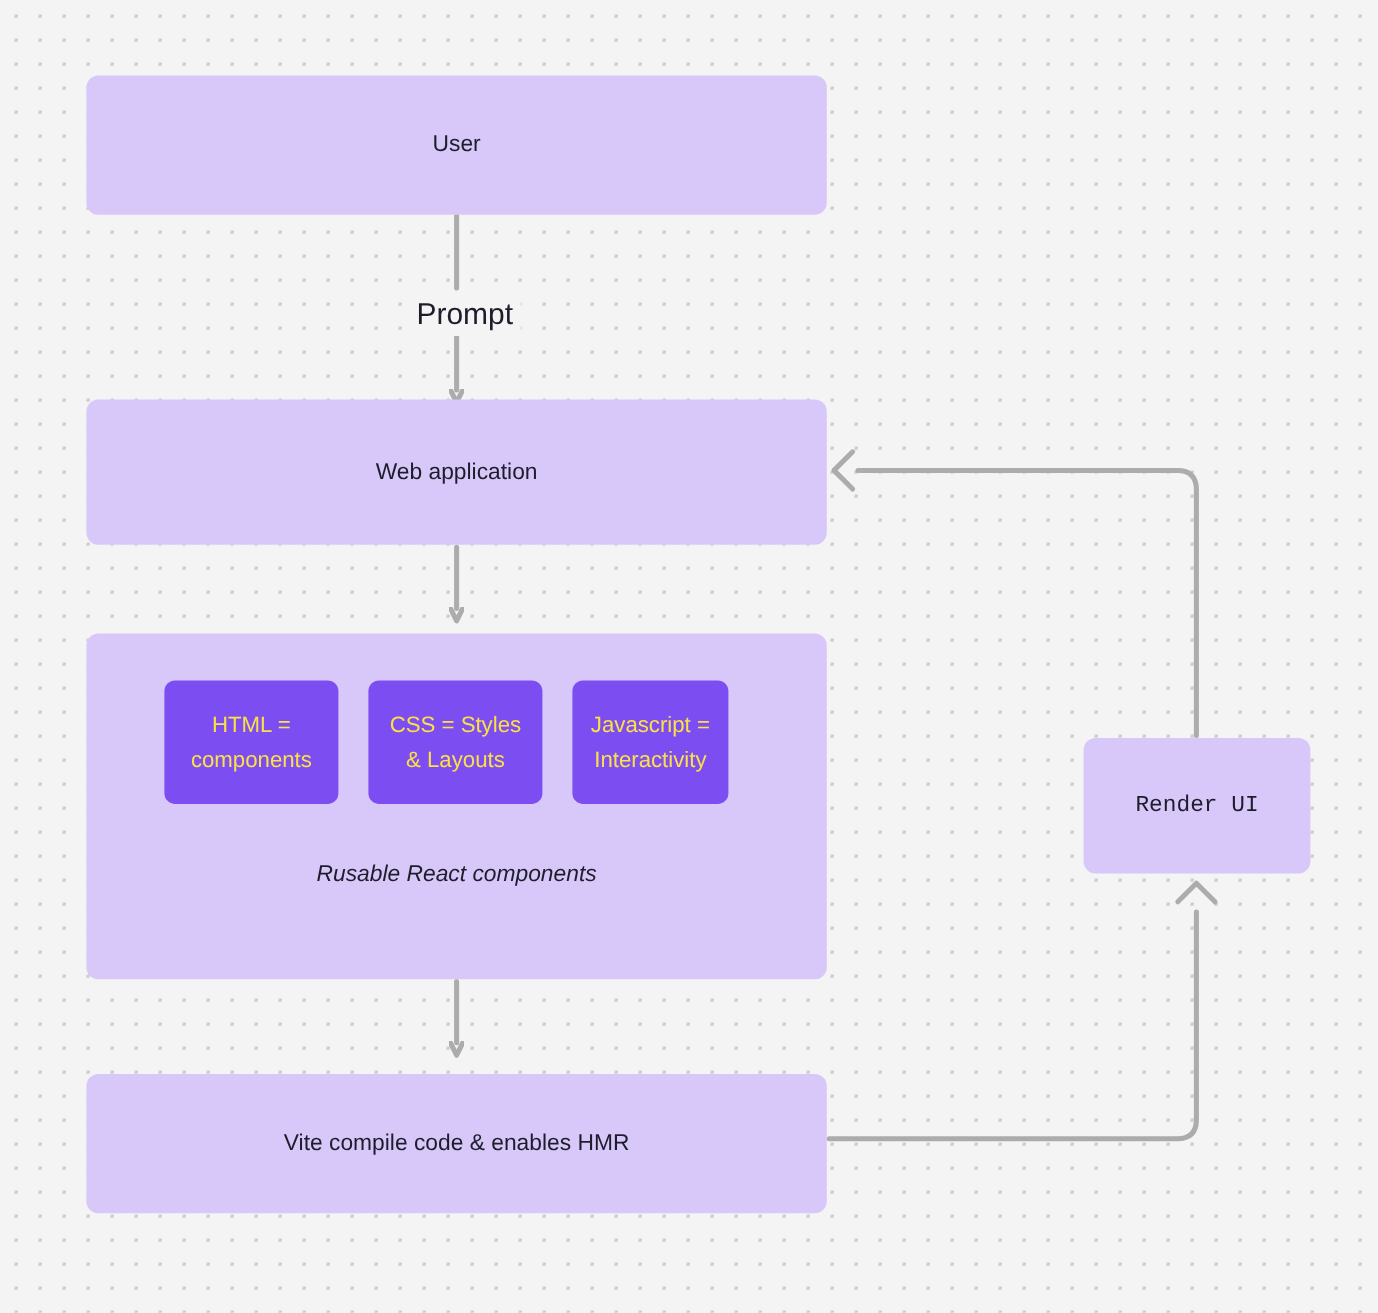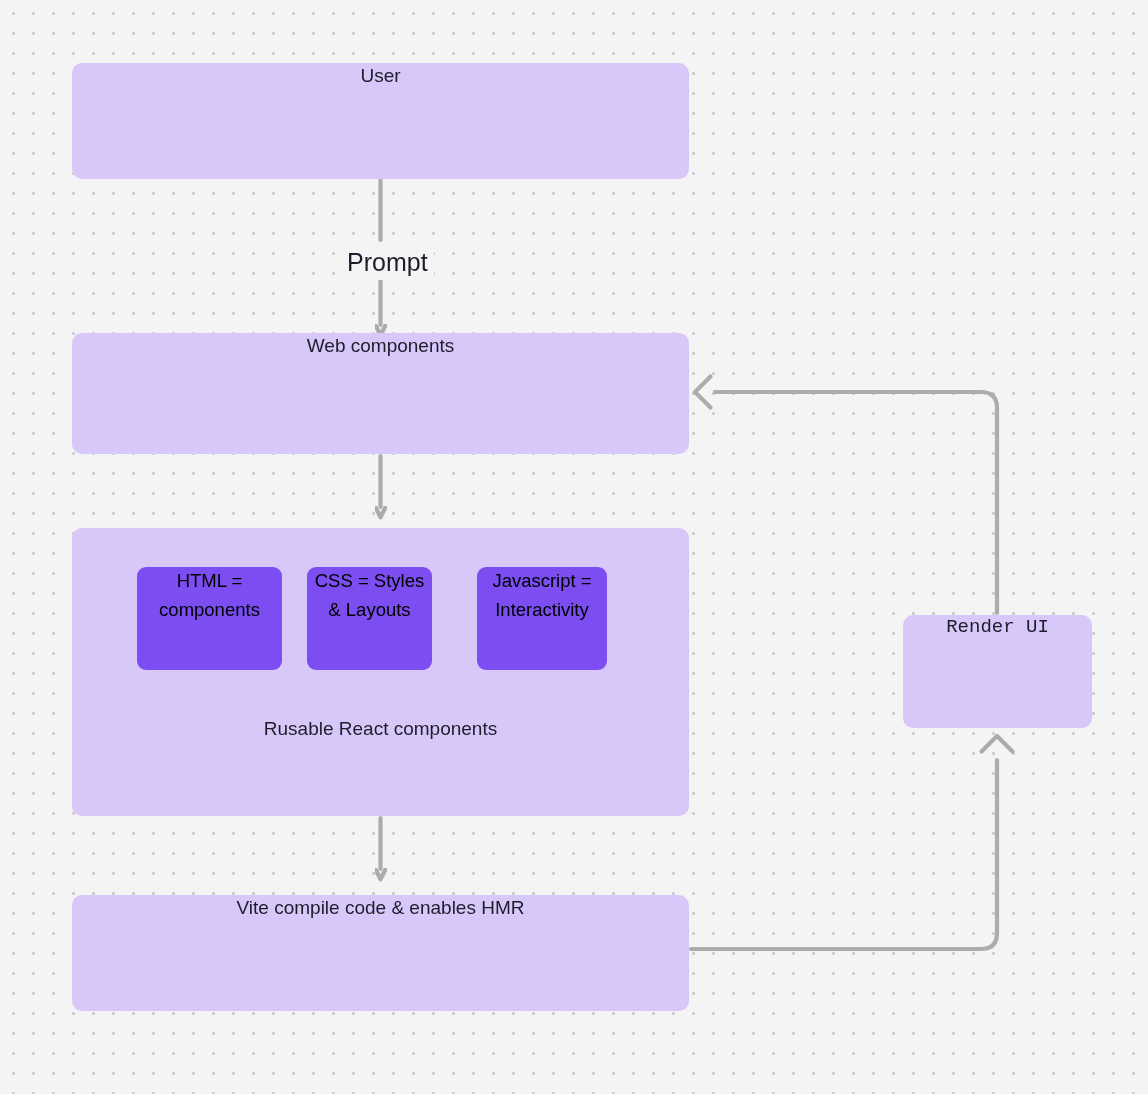--- a/index.html
+++ b/index.html
@@ -34,62 +34,63 @@
     width: 1148px;
     height: 1094px;
     pointer-events: none;
   }
 
   .node {
     position: absolute;
     box-sizing: border-box;
     border-radius: 10px;
     display: flex;
-    align-items: flex-start;
+    align-items: center;
     justify-content: center;
     text-align: center;
   }
 
   .node-light {
     background-color: #d8c8fa;
     color: #1d1d2b;
     font-size: 19px;
     line-height: 1.35;
   }
 
   .node-dark {
     background-color: #7c4df0;
-    color: #000000;
+    color: #fde047;
     font-size: 18.5px;
     line-height: 1.55;
     border-radius: 9px;
   }
 
   
   #node-user         { left: 72px;  top: 63px;  width: 617px; height: 116px; }
   #node-webapp       { left: 72px;  top: 333px; width: 617px; height: 121px; }
   #node-components   { left: 72px;  top: 528px; width: 617px; height: 288px;
                        display: block; }
   #node-vite         { left: 72px;  top: 895px; width: 617px; height: 116px; }
   #node-render       { left: 903px; top: 615px; width: 189px; height: 113px; font-family: Liberation Mono, monospace; }
 
   
   #node-html         { left: 137px; top: 567px; width: 145px; height: 103px; }
-  #node-css          { left: 307px; top: 567px; width: 125px; height: 103px; }
+  #node-css          { left: 307px; top: 567px; width: 145px; height: 103px; }
   #node-js           { left: 477px; top: 567px; width: 130px; height: 103px; }
 
   .components-caption {
     position: absolute;
     left: 72px;
     top: 716px;
     width: 617px;
     text-align: center;
     font-size: 19px;
     color: #1d1d2b;
     line-height: 1.35;
+    font-style: italic;
   }
 
   .edge-label {
     position: absolute;
     font-size: 25px;
     color: #1d1d2b;
     background-color: #f4f4f5;
     padding: 1px 6px;
     line-height: 1.3;
     white-space: nowrap;
@@ -135,21 +136,21 @@
     </g>
   </svg>
 
   <div class="edge-label" id="label-prompt">Prompt</div>
 
   <div class="node node-light" id="node-user">
     <span>User</span>
   </div>
 
   <div class="node node-light" id="node-webapp">
-    <span>Web components</span>
+    <span>Web application</span>
   </div>
 
   <div class="node node-light" id="node-components"></div>
 
   <div class="node node-dark" id="node-html">
     <span>
       <span>HTML =</span><br>
       <span>components</span>
     </span>
   </div>

